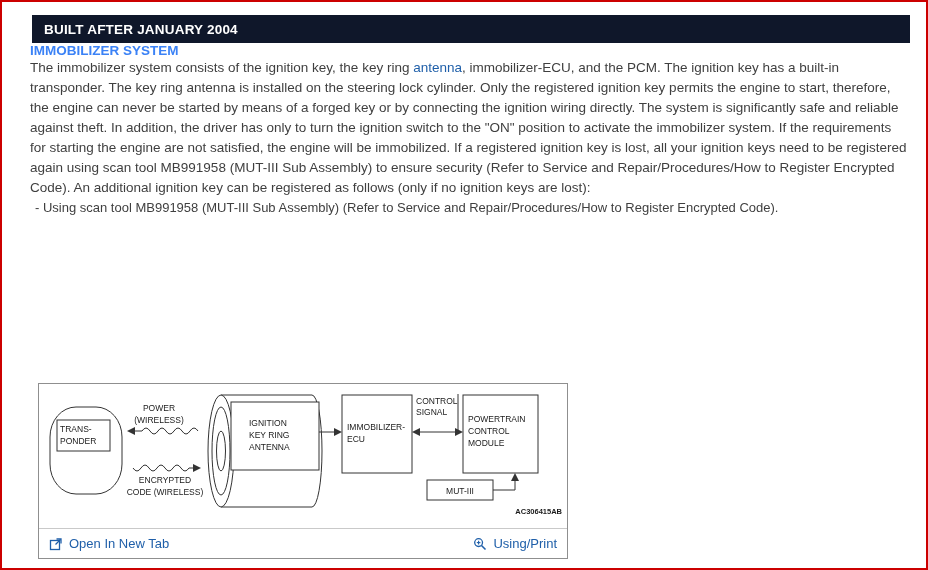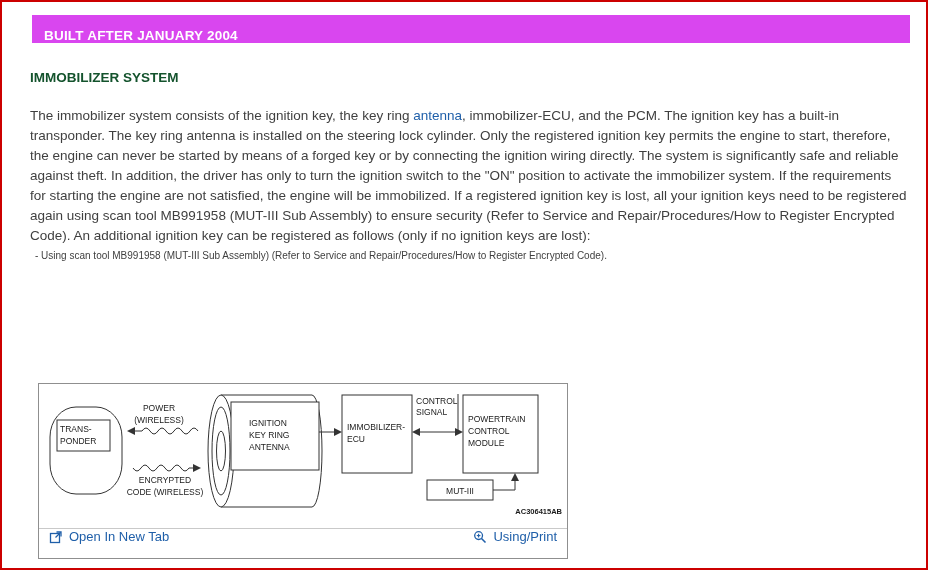--- a/index.html
+++ b/index.html
@@ -3,35 +3,35 @@
 <meta charset="utf-8">
 <style>
   html,body { margin:0; padding:0; background:#fff; }
   body { font-family:"Liberation Sans", sans-serif; }
   .frame {
     box-sizing:border-box; width:928px; height:570px;
     border:2px solid #cc0000; background:#fff; position:relative; overflow:hidden;
   }
   .header-bar {
     position:absolute; left:30px; right:16px; top:13px; height:28px;
-    background:#d946ef; color:#fff; display:flex; align-items:flex-end;
+    background:#0f172a; color:#fff; display:flex; align-items:center;
     padding-left:12px; font-size:13.5px; font-weight:bold; letter-spacing:.2px;
   }
   .content { position:absolute; left:28px; right:18px; top:41px; color:#3f3f3f; }
-  .heading { margin-top:27px; font-size:13.5px; font-weight:bold; color:#14532d; }
-  .paragraph { margin-top:21px; font-size:13.5px; line-height:20px; }
-  .bullet { font-size:10px; line-height:20px; padding-left:5px; }
+  .heading { font-size:13.5px; font-weight:bold; color:#3b82f6; }
+  .paragraph { font-size:13.5px; line-height:20px; }
+  .bullet { font-size:13px; line-height:20px; padding-left:5px; }
   .inline-link { color:#1f5fa9; cursor:pointer; }
   .figure {
     position:absolute; left:36px; top:381px; width:530px;
     border:1px solid #8f8f8f; background:#fff; box-sizing:border-box;
   }
   .figure-diagram { height:144px; }
   .figure-footer {
-    display:flex; justify-content:space-between; align-items:flex-start;
+    display:flex; justify-content:space-between; align-items:center;
     height:29px; padding:0 10px; border-top:1px solid #c9c9c9; font-size:13px;
   }
   .fig-link {
     color:#1f5fa9; display:flex; align-items:center; gap:6px;
     cursor:pointer; text-decoration:none;
   }
   svg text { font-family:"Liberation Sans", sans-serif; fill:#1a1a1a; }
   .dg-txt { font-size:8.5px; }
   .dg-code { font-size:7.5px; font-weight:bold; }
 </style>

